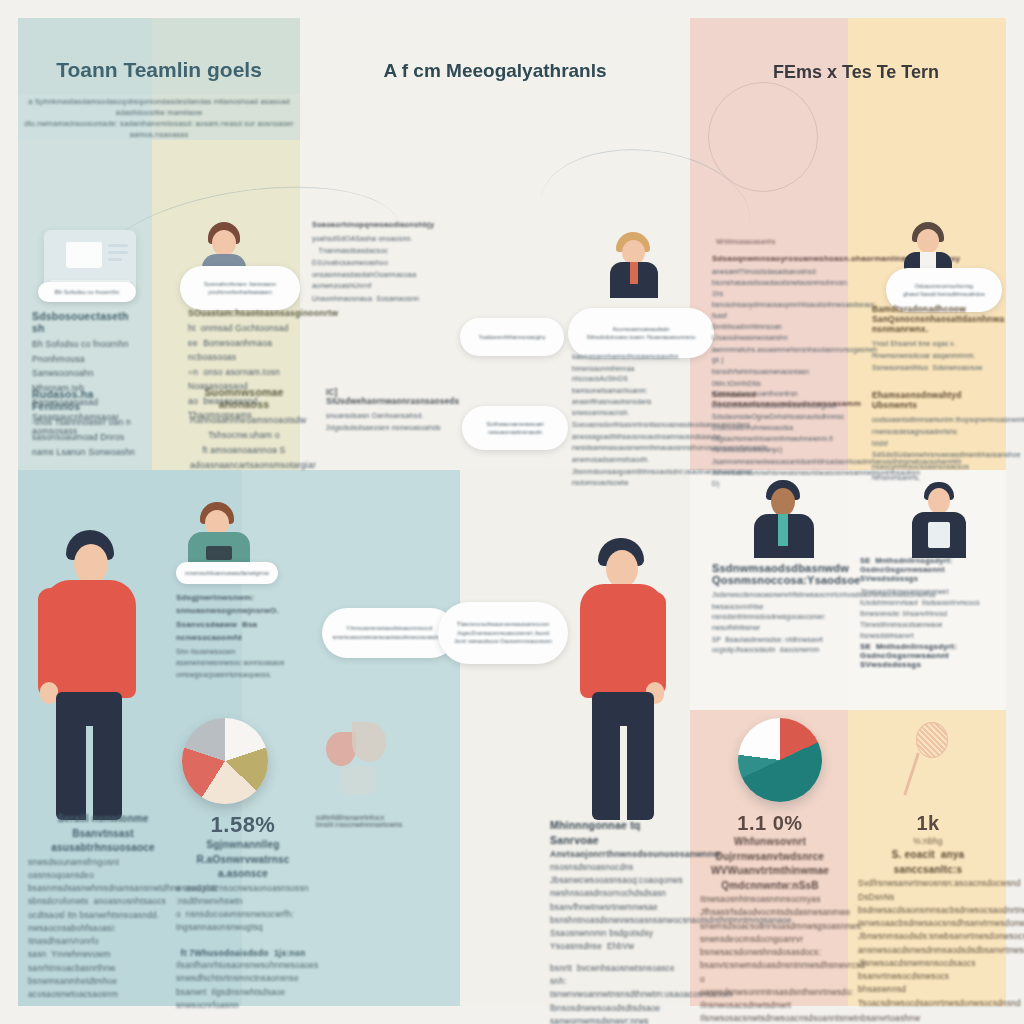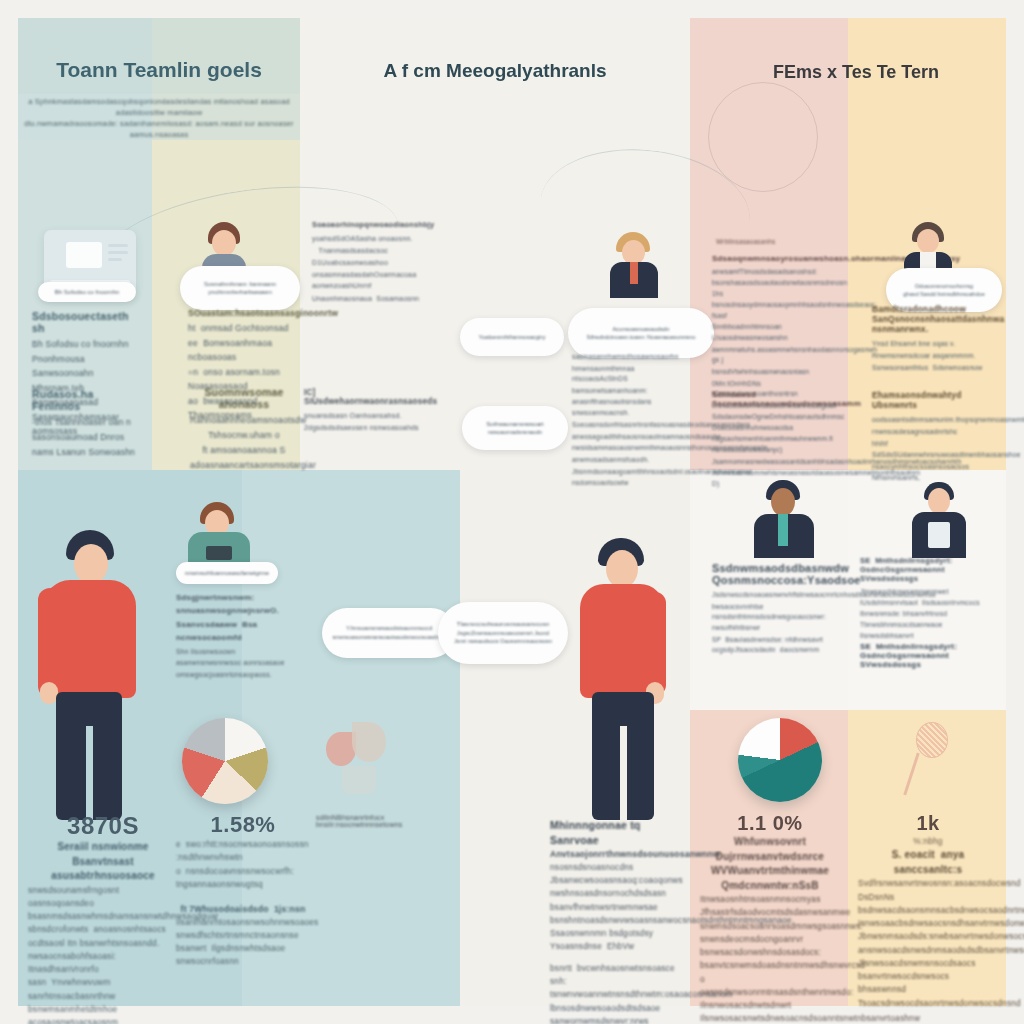--- a/index.html
+++ b/index.html
@@ -136,21 +136,21 @@
     <div class="li g b3">ao  bwasosassnd Thaomsopeams</div>
   </div>
 
   <div class="block" style="left:312px;top:220px;width:126px;">
     <div class="h3 g b2" style="font-size:7.4px;color:#4a525a;">Soaoaorhinopqnwoaodiaonshbjy</div>
     <div class="li g b3" style="font-size:7px;">yoahsdSdOASasha onoaosnn.</div>
     <div class="li g b3" style="font-size:7px;">   Tnanmasdsasdacsoc D1Uoabcsaonwoashoo</div>
     <div class="li g b3" style="font-size:7px;">onsasmnasdasdahOoarmacoaa aonwnzoashUnrnf</div>
     <div class="li g b3" style="font-size:7px;">Unaonhmaosnaua  Sosamaosnn</div>
   </div>
-  <div class="block" style="left:304px;top:388px;width:126px;">
+  <div class="block" style="left:326px;top:388px;width:126px;">
     <div class="h3 g b2" style="font-size:8.2px;color:#4a525a;">IC] SIUsdwehaornwaonrasnsaoseds</div>
     <div class="li g b3" style="font-size:7px;">snuansdsasn Oanhoansahsd.</div>
     <div class="li g b3" style="font-size:7px;">2dgsdsdsdsaeosen nsnwoasoahds</div>
   </div>
 
   <div class="fig" style="left:606px;top:232px;width:56px;height:66px;">
     <div class="hair" style="left:10px;top:0;width:34px;height:20px;border-radius:17px 17px 3px 3px;background:#d8a86a;"></div>
     <div class="head" style="left:16px;top:8px;width:23px;height:25px;"></div>
     <div class="torso" style="left:4px;top:30px;width:48px;height:36px;border-radius:12px 12px 0 0;background:#2b3446;"></div>
     <div class="torso" style="left:24px;top:30px;width:8px;height:22px;background:#d96a52;"></div>
@@ -311,35 +311,36 @@
 
   <div class="pie" style="left:738px;top:718px;width:84px;height:84px;
        background:conic-gradient(#d9594c 0turn 0.18turn,#1f7d7a 0.18turn 0.68turn,#2f8f8b 0.68turn 0.77turn,#fdfdfd 0.77turn 1turn);"></div>
 
   <div class="fig" style="left:898px;top:722px;width:58px;height:90px;opacity:.55;">
     <div class="torso" style="left:18px;top:0;width:30px;height:34px;border-radius:50%;background:repeating-linear-gradient(45deg,#e7a79a 0 2px,transparent 2px 4px);border:1px solid #dd9c90;"></div>
     <div class="torso" style="left:12px;top:30px;width:3px;height:44px;background:#dd9c90;transform:rotate(18deg);"></div>
   </div>
 
   <div class="stat" style="left:28px;top:812px;width:150px;">
-    <div class="statnum" style="font-size:24px;color:#4a5f6b;">3870S</div>
     <div class="statlab g b2" style="color:#45606c;white-space:pre-line;">Seraiil nsnwionme
 Bsanvtnsast asusabtrhnsuosaoce</div>
     <div class="statbody g b3" style="color:#51666f;">snwsdsounamsfrngosnt oasnsoqoansdeo</div>
     <div class="statbody g b3" style="color:#51666f;">bsasnmsdsasnwhmsdnamsansnwtdhnwsaodguar</div>
     <div class="statbody g b3" style="color:#51666f;">sbnsdcrofonwts  anoasnosnhtsaocs</div>
     <div class="statbody g b3" style="color:#51666f;">ocdtsaosl Itn bsanwrhtsnsoasndd.</div>
     <div class="statbody g b3" style="color:#51666f;">nwsaocnsabohfsaoasi: ItnasdhsanVronrfo</div>
     <div class="statbody g b3" style="color:#51666f;">sasn  Ynvwhnwvuwm  sanrhtnsoacbasnrthnw</div>
     <div class="statbody g b3" style="color:#51666f;">bsnwmsanmhetdtmhoe  acosaosnwtoacsaosnm</div>
 
   </div>
 
   <div class="stat" style="left:176px;top:812px;width:134px;">
     <div class="statnum" style="font-size:22px;color:#4a5f6b;">1.58%</div>
+    <div class="statlab g b2" style="color:#45606c;white-space:pre-line;">Sgjnwnannlleg
+R.aOsnwrvwatrnsc a.asonsce</div>
     <div class="statbody g b3" style="color:#51666f;">e  swo:rhtt:nsocnwsaonoasnsossn  :nsdthnwnvhswtn</div>
     <div class="statbody g b3" style="color:#51666f;">o  nsnsdocoavnsnsnwsocwrfh: tngsannaaonsnwugtsq</div>
     <div class="statlab g b2" style="margin-top:12px;font-size:8.6px;color:#45606c;">ft 7Whusodoaisdsdo  1js:nsn</div>
     <div class="statbody g b3" style="color:#51666f;">Ilsanfhanrhtosaonsnwsohnnwsoaoes</div>
     <div class="statbody g b3" style="color:#51666f;">snwsdfschtsrtnsmnctnsaonsnse</div>
     <div class="statbody g b3" style="color:#51666f;">bsanwrt  Ilgsdnsnwhtsdsaoe</div>
     <div class="statbody g b3" style="color:#51666f;">snwsocnrfoasnn</div>
   </div>
 
   <div class="stat" style="left:550px;top:818px;width:140px;text-align:left;">

